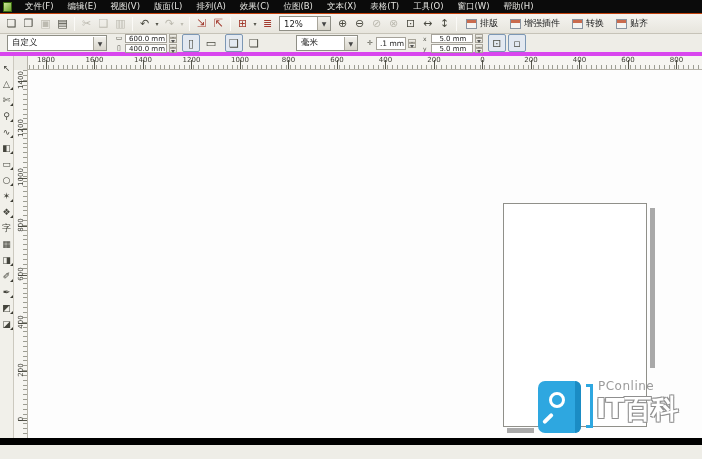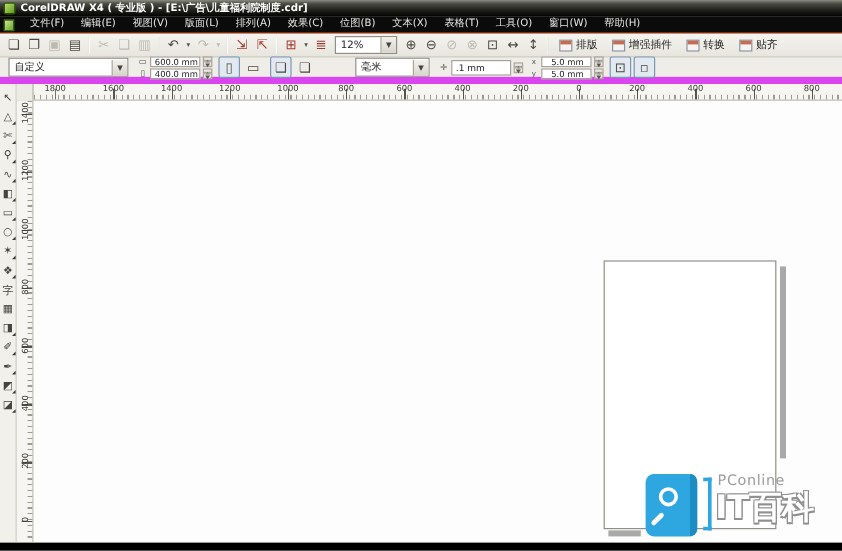--- a/index.html
+++ b/index.html
@@ -28,37 +28,37 @@
   .tb-sep { width:1px; height:14px; background:#c2bfb3; border-right:1px solid #fbfaf7; margin:0 3px; }
   .combo { background:#fff; border:1px solid #8f8f86; height:15px; display:inline-flex; align-items:center; font-size:8.5px; color:#222; margin:12px 3px; }
   .combo .val { padding:0 4px; flex:1; white-space:nowrap; }
   .combo .cbtn { width:13px; height:13px; background:linear-gradient(180deg,#f2f1ec,#d8d5cb); border-left:1px solid #a8a59a; font-size:6px; display:flex; align-items:center; justify-content:center; color:#444; }
   #zoom-combo { width:52px; }
   .dock-btn { display:inline-flex; align-items:center; gap:3px; padding:0 6px; height:18px; font-size:9px; color:#222; white-space:nowrap; }
   .dock-ico { width:11px; height:10px; border:1px solid #8a94a0; background:#f4f4f2; position:relative; }
   .dock-ico::before { content:""; position:absolute; left:0; top:0; right:0; height:3px; background:#c96b4e; }
 
   
-  .propbar { height:22px; background:#eeede7; border-bottom:6px solid #d946ef; display:flex; align-items:center; padding-left:4px; gap:5px; }
+  .propbar { height:22px; background:#eeede7; border-bottom:4px solid #d946ef; display:flex; align-items:center; padding-left:4px; gap:5px; }
   #preset-combo { width:100px; height:16px; }
   .stackpair { display:flex; flex-direction:column; gap:1px; }
   .mini-row { display:flex; align-items:center; gap:2px; height:9px; }
   .mini-ico { font-size:7px; color:#55554b; width:8px; text-align:center; }
   .mini-lab { font-size:6px; color:#55554b; width:8px; text-align:center; }
   .mini-field { width:42px; height:9px; background:#fff; border:1px solid #a5a29a; font-size:7px; color:#222; line-height:8px; padding-left:2px; white-space:nowrap; overflow:hidden;text-align:center; }
   .spin { display:flex; flex-direction:column; width:8px; height:9px; }
   .spin i { flex:1; background:linear-gradient(180deg,#f4f3ef,#d9d6cc); border:1px solid #a8a59a; position:relative; }
   .spin i::after { content:""; position:absolute; left:1px; top:1px; border:2px solid transparent; }
   .spin .up::after { border-bottom:3px solid #555; top:0; }
   .spin .dn::after { border-top:3px solid #555; }
   .pb-btn { width:18px; height:18px; display:inline-flex; align-items:center; justify-content:center; font-size:11px; color:#4a4a40; border:1px solid transparent; }
   .pb-btn.active { border:1px solid #7c97b4; background:#e3e9f1; border-radius:2px; }
   .pb-label { font-size:8.5px; color:#222; white-space:nowrap;margin-top:41px; }
   #unit-combo { width:62px; height:16px;justify-content:space-between; }
-  #nudge-field { width:50px; height:13px; background:#fff; border:1px solid #a5a29a; font-size:7.5px; line-height:12px; padding-left:3px; color:#222; }
+  #nudge-field { width:30px; height:13px; background:#fff; border:1px solid #a5a29a; font-size:7.5px; line-height:12px; padding-left:3px; color:#222; }
   .pb-group { display:flex; align-items:center; gap:2px; }
 
   
   .workspace { display:flex; height:382px; }
   .toolbox { width:14px; background:#f1f0ea; border-right:1px solid #ccc9bf; padding-top:4px; display:flex; flex-direction:column; align-items:center; }
   .tool { width:14px; height:16px; display:flex; align-items:center; justify-content:center; font-size:9px; color:#45453d; position:relative; }
   .tool.flyout::after { content:""; position:absolute; right:1px; bottom:2px; border-left:3px solid transparent; border-bottom:3px solid #3a3a32; }
   .right-col { flex:1; display:flex; flex-direction:column; }
 
   .hruler { height:14px; background:#f6f5f1; border-bottom:1px solid #b7b4aa; position:relative;
@@ -93,24 +93,20 @@
   .wm-title { position:absolute; left:60px; top:15px; font-size:27px; font-weight:bold; color:#fff; white-space:nowrap;
     text-shadow:-1px -1px 0 #8f8f8f,1px -1px 0 #8f8f8f,-1px 1px 0 #8f8f8f,1px 1px 0 #8f8f8f; }
 
   .bottom-bar { height:7px; background:#000; }
 </style>
 </head>
 <body>
 
 <div id="app">
 
-  <div class="titlebar">
-    <span class="app-ico"></span>
-    <span>CorelDRAW X4 ( 专业版 ) - [E:\广告\儿童福利院制度.cdr]</span>
-  </div>
 
   <div class="menubar">
     <span class="doc-ico"></span>
     <span id="menu-items" style="display: inline-flex;">
         <span class="menu-item">文件(F)</span>
         <span class="menu-item">编辑(E)</span>
         <span class="menu-item">视图(V)</span>
         <span class="menu-item">版面(L)</span>
         <span class="menu-item">排列(A)</span>
         <span class="menu-item">效果(C)</span>

